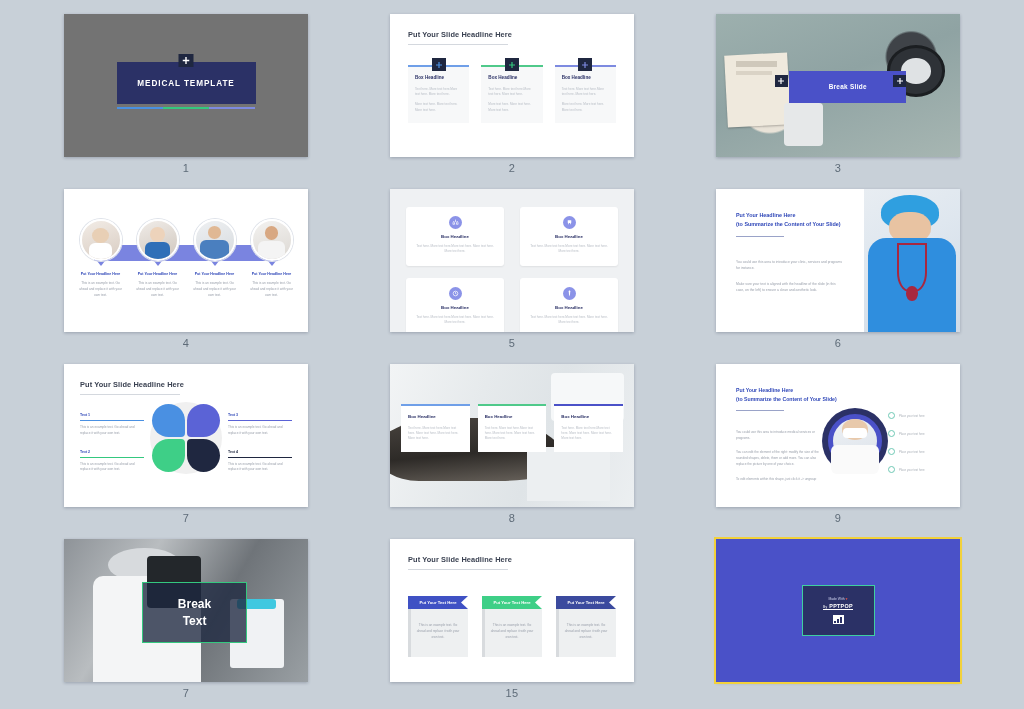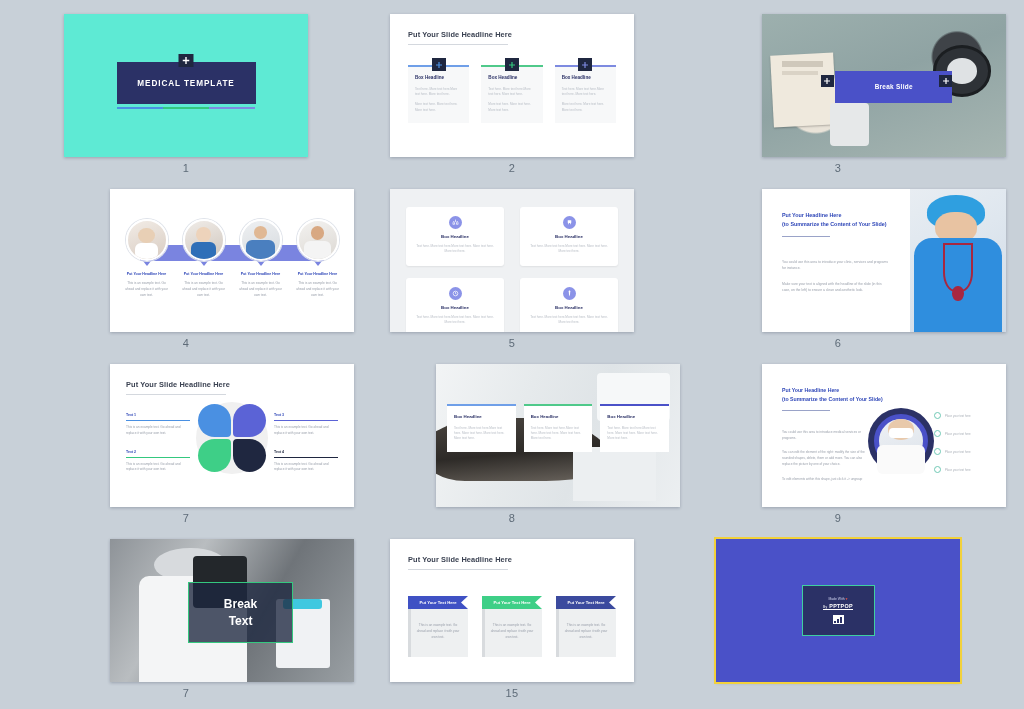--- a/index.html
+++ b/index.html
@@ -13,21 +13,21 @@
     position: relative;
     width: 1024px; height: 709px;
     padding: 14px 60px 0 60px;
     display: grid;
     grid-template-columns: repeat(3, 244px);
     grid-template-rows: repeat(4, 175px);
     column-gap: 82px;
     row-gap: 0px;
     justify-content: center;
   }
-  .cell { position: relative; width: 244px; height: 175px; padding-left: 46px; }
+  .cell { position: relative; width: 244px; height: 175px; }
   .slide {
     position: absolute; top: 0; left: 0;
     width: 244px; height: 143px;
     background: #fff;
     overflow: hidden;
     box-shadow: 0 1px 3px rgba(60,70,90,.33);
   }
   .slide.sel { outline: 2px solid #f2d13b; outline-offset: 0px; }
   .caption {
     position: absolute; left: 0; right: 0; top: 148px;
@@ -46,21 +46,21 @@
   .h-title { font-size: 7.4px; font-weight: bold; color: #3b4252; letter-spacing:.1px;}
   .h-rule { height:1px; background:#d4d8de; margin-top:5px; }
   .body-tiny { font-size: 3.1px; color:#b9bec6; line-height: 1.75; }
   .cross {
     display:flex; align-items:center; justify-content:center;
     background:#1f2740; color:#fff;
   }
   .cross svg { display:block; }
 
   
-  .s1 { background:#5eead4; display:flex; align-items:center; justify-content:center; }
+  .s1 { background:#737373; display:flex; align-items:center; justify-content:center; }
   .s1-wrap { position:relative; width:139px; }
   .s1-box { background:#2b3166; height:42px; display:flex; align-items:center; justify-content:center; }
   .s1-txt { color:#fff; font-size:8.2px; font-weight:bold; letter-spacing:.9px; }
   .s1-badge { position:absolute; top:-8px; left:50%; transform:translateX(-50%); width:15px; height:13px; }
   .s1-bars { display:flex; height:2px; margin-top:3px; }
   .s1-bars i { flex:1; display:block; }
 
   
   .s2 { padding: 16px 18px 0 18px; }
   .s2-cols { display:flex; gap:12px; margin-top:20px; }

